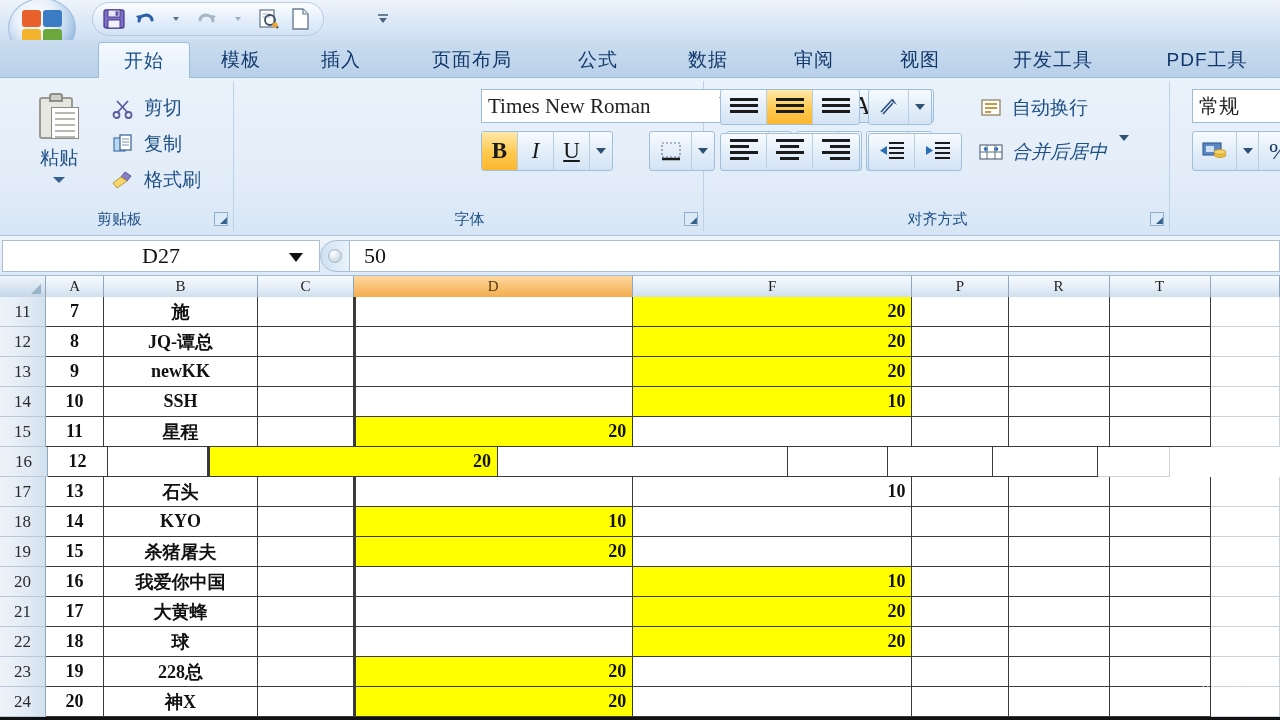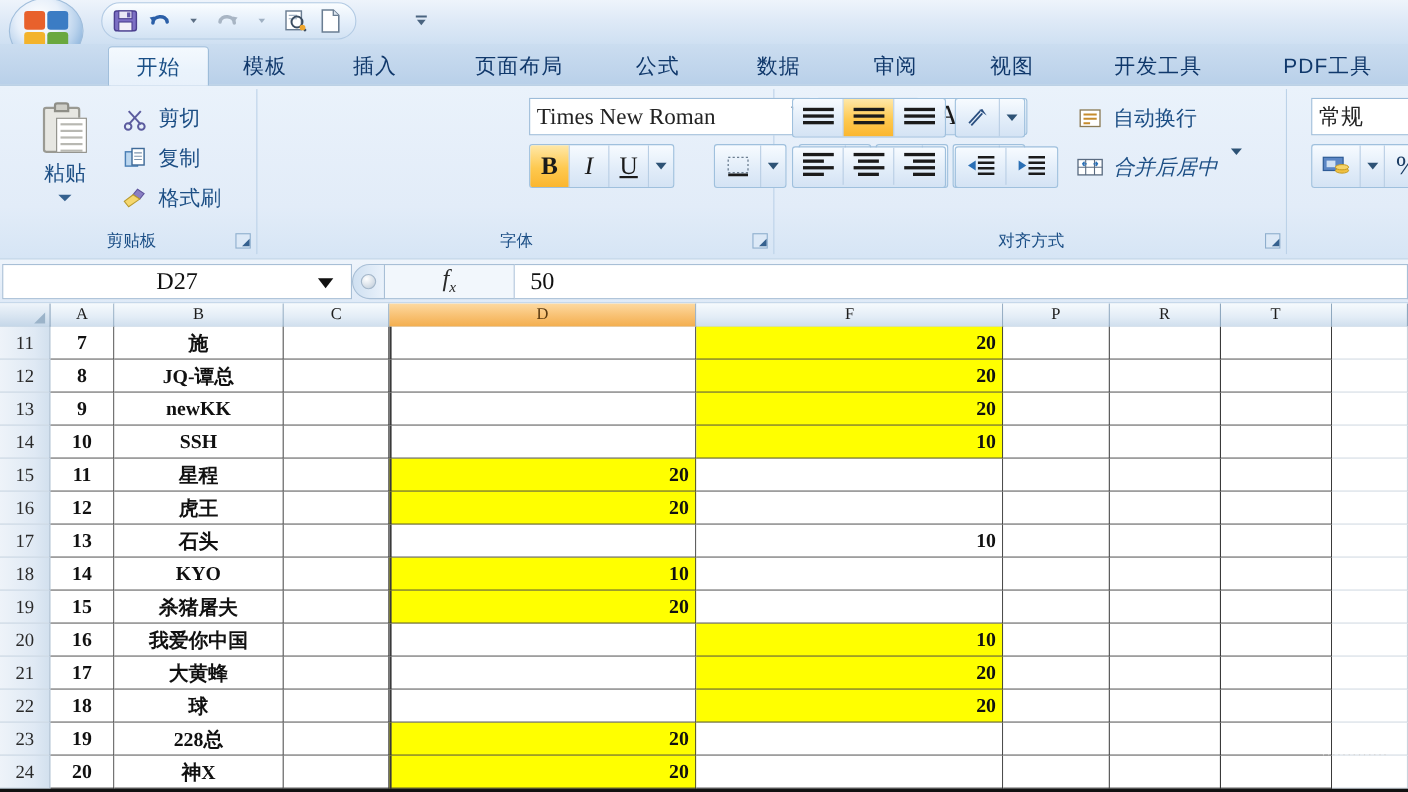--- a/index.html
+++ b/index.html
@@ -675,23 +675,20 @@
   </div>
 
   <div class="fbar">
     <div class="namebox">
       <span>D27</span>
       <span class="nb-caret"></span>
     </div>
     <div class="fb-sep">
         <span class="fb-dot"></span>
       </div>
-    <div class="fx">
-      <span><i>f</i><sub>x</sub></span>
-    </div>
     <div class="fcontent">
       <span>50</span>
     </div>
   </div>
 
   <div class="grid">
     <div class="colhead">
       <div class="corner"></div>
       <div class="ch" style="width:60px;">
           <span>A</span>
@@ -777,21 +774,20 @@
           <div class="cell c-num hl selcol" style="width: 290px;">20</div>
           <div class="cell c-num" style="width: 290px;"></div>
           <div class="cell c-plain" style="width: 100px;"></div>
           <div class="cell c-plain" style="width: 105px;"></div>
           <div class="cell c-plain" style="width: 105px;"></div>
           <div class="cell c-plain nb" style="width: 72px;"></div>
         </div>
         <div class="row">
           <div class="rh">16</div>
           <div class="cell c-a" style="width: 60px;">12</div>
-          <div class="cell c-b" style="width: 160px;">虎王</div>
           <div class="cell c-plain" style="width: 100px;"></div>
           <div class="cell c-num hl selcol" style="width: 290px;">20</div>
           <div class="cell c-num" style="width: 290px;"></div>
           <div class="cell c-plain" style="width: 100px;"></div>
           <div class="cell c-plain" style="width: 105px;"></div>
           <div class="cell c-plain" style="width: 105px;"></div>
           <div class="cell c-plain nb" style="width: 72px;"></div>
         </div>
         <div class="row">
           <div class="rh">17</div>

